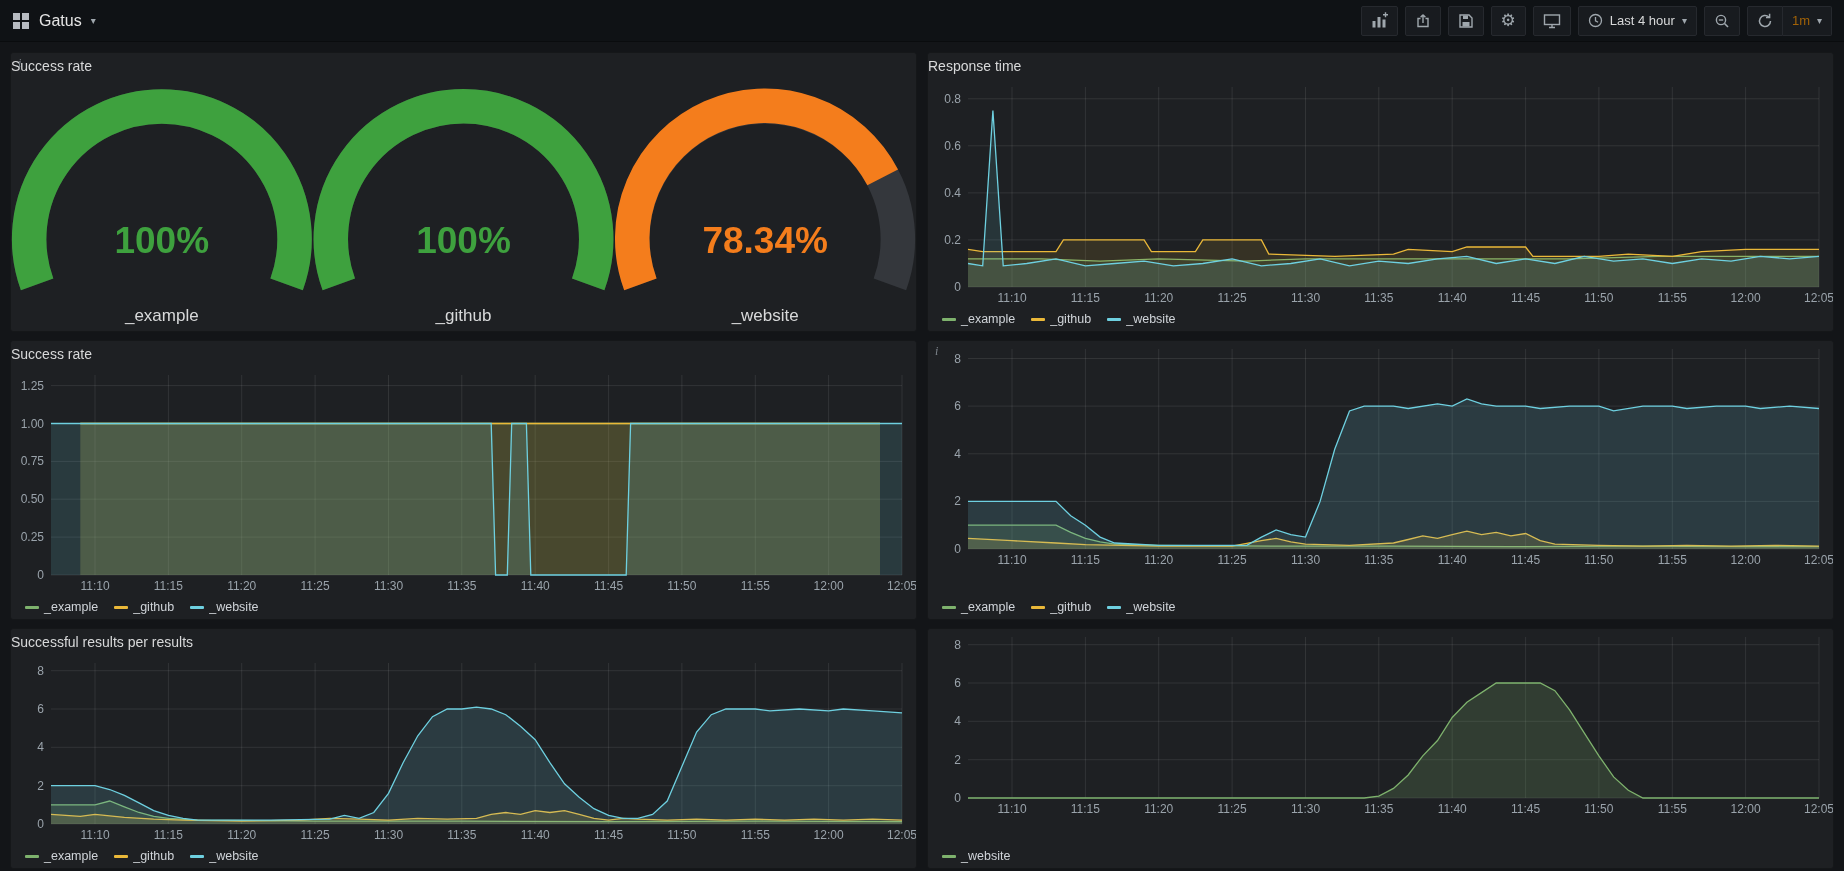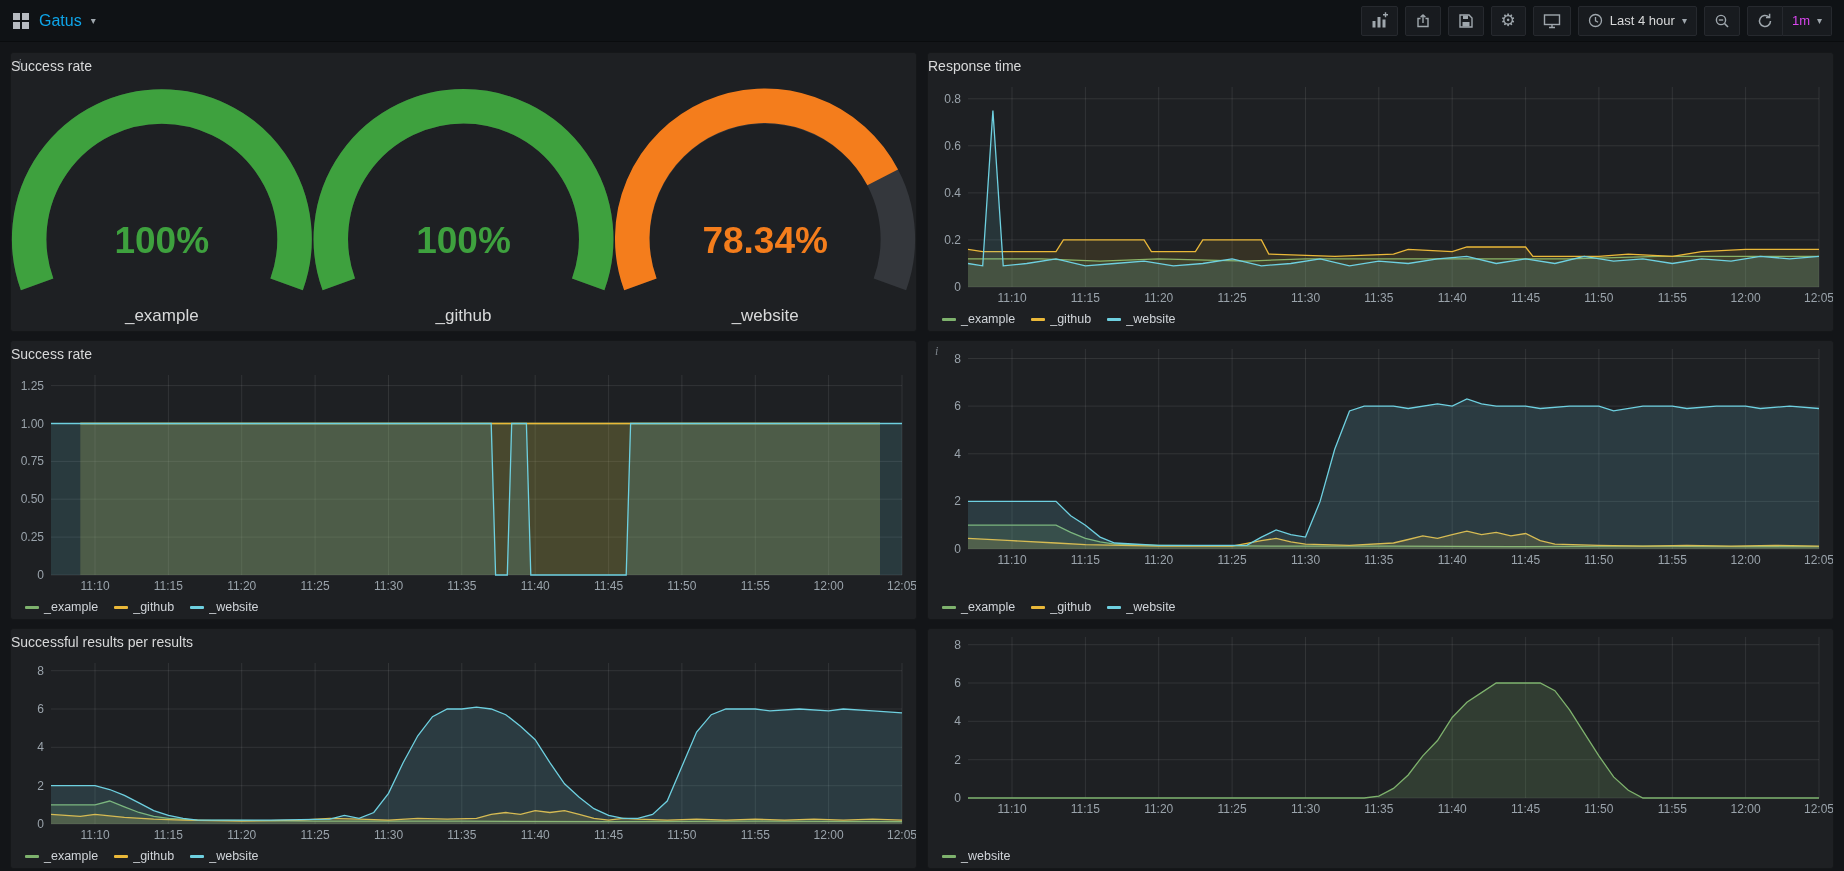--- a/index.html
+++ b/index.html
@@ -9,21 +9,21 @@
     overflow: hidden;
     font-family: "Liberation Sans", "DejaVu Sans", sans-serif;
   }
   
   .navbar {
     height: 42px; background: #0f1215;
     display: flex; align-items: center; justify-content: space-between;
     padding: 0 12px; border-bottom: 1px solid #0a0c0e;
   }
   .nav-left { display: flex; align-items: center; gap: 9px; }
-  .dash-title { color: #0ea5e9; font-size: 16px; cursor: pointer; }
+  .dash-title { color: #e5e5e5; font-size: 16px; cursor: pointer; }
   .caret { color: #9fa7ad; font-size: 10px; line-height: 1; }
   .nav-right { display: flex; align-items: center; gap: 7px; }
   .nav-btn {
     display: flex; align-items: center; gap: 7px;
     height: 30px; padding: 0 9px;
     background: #181b1f; border: 1px solid #26292e; border-radius: 2px;
     color: #d8d9da; font-size: 13px; cursor: pointer;
     font-family: inherit;
   }
   .btn-group { display: flex; }
@@ -128,21 +128,21 @@
       </svg>
     </button>
     <span class="btn-group">
       <button class="nav-btn">
         <svg width="16" height="16" viewBox="0 0 16 16">
           <path d="M13.5 8a5.5 5.5 0 1 1-1.7-4" fill="none" stroke="#9fa7ad" stroke-width="1.5"></path>
           <path d="M12.6 0.8v3.6H9" fill="none" stroke="#9fa7ad" stroke-width="1.5"></path>
         </svg>
       </button>
       <button class="nav-btn">
-        <span class="refresh-interval" style="color:#d946ef;">1m</span>
+        <span class="refresh-interval" style="color:#a16207;">1m</span>
         <span class="caret">▾</span>
       </button>
     </span>
   </div>
 </header>
 
 <main class="dashboard">
 
   <section class="panel">
     <div class="panel-info">i</div>

